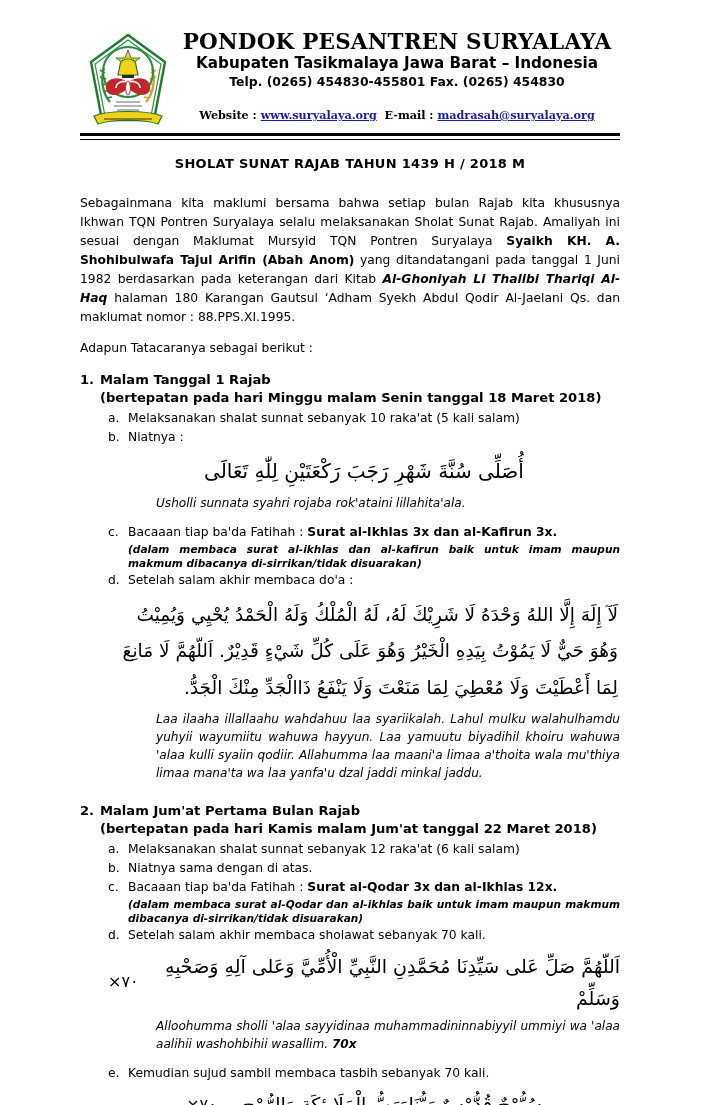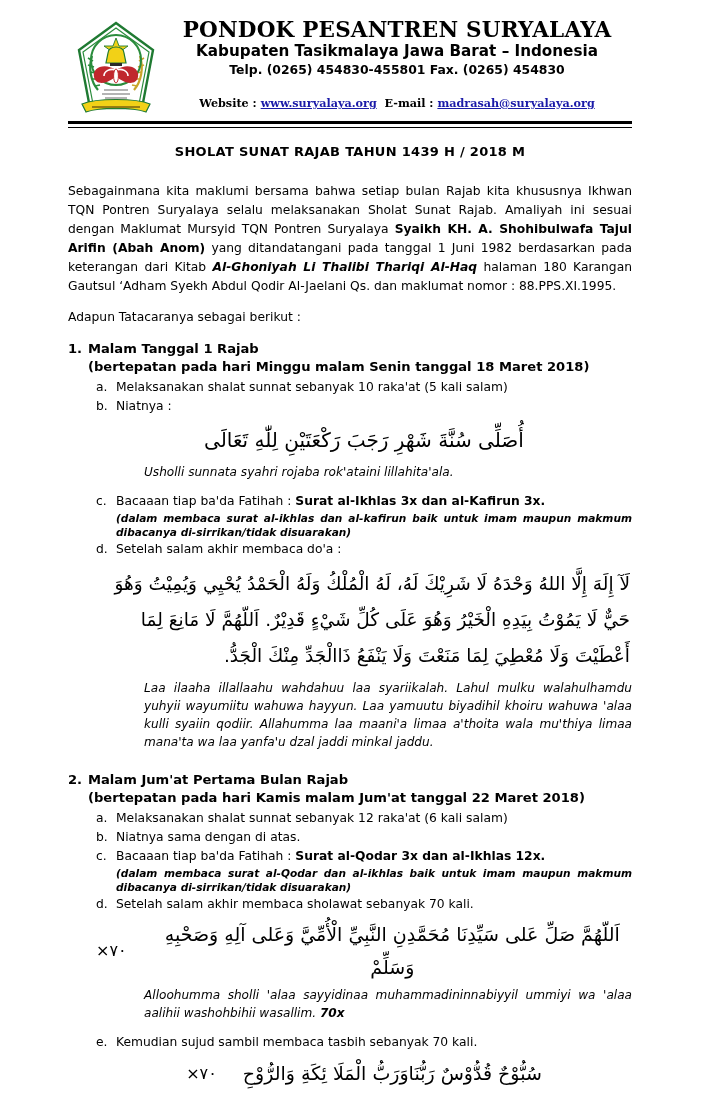--- a/index.html
+++ b/index.html
@@ -9,21 +9,21 @@
   }
   body {
     width: 720px; height: 1105px;
     font-family: "DejaVu Sans", "Liberation Sans", sans-serif;
     color: #000000;
     overflow: hidden;
   }
   .page {
     width: 700px; height: 1105px;
     position: relative;
-    padding: 0;
+    padding: 12px;
   }
 
   
   .letterhead {
     display: flex;
     align-items: flex-start;
     padding: 18px 68px 0 68px;
   }
   .logo-wrap {
     width: 96px;
@@ -149,21 +149,20 @@
     line-height: 1.95;
     margin: 8px 0 4px 0;
     padding: 0 2px;
   }
   .arabic-row {
     display: flex;
     align-items: center;
     justify-content: center;
     gap: 26px;
     margin: 5px 0 3px 0;
-    text-align: center;
   }
   .arabic-row .count {
     font-family: "DejaVu Sans", "Liberation Sans", sans-serif;
     font-size: 16px;
     direction: ltr;
   }
   .arabic-row .ar {
     font-family: "DejaVu Sans", "Liberation Sans", sans-serif;
     direction: rtl;
     font-size: 19px;

